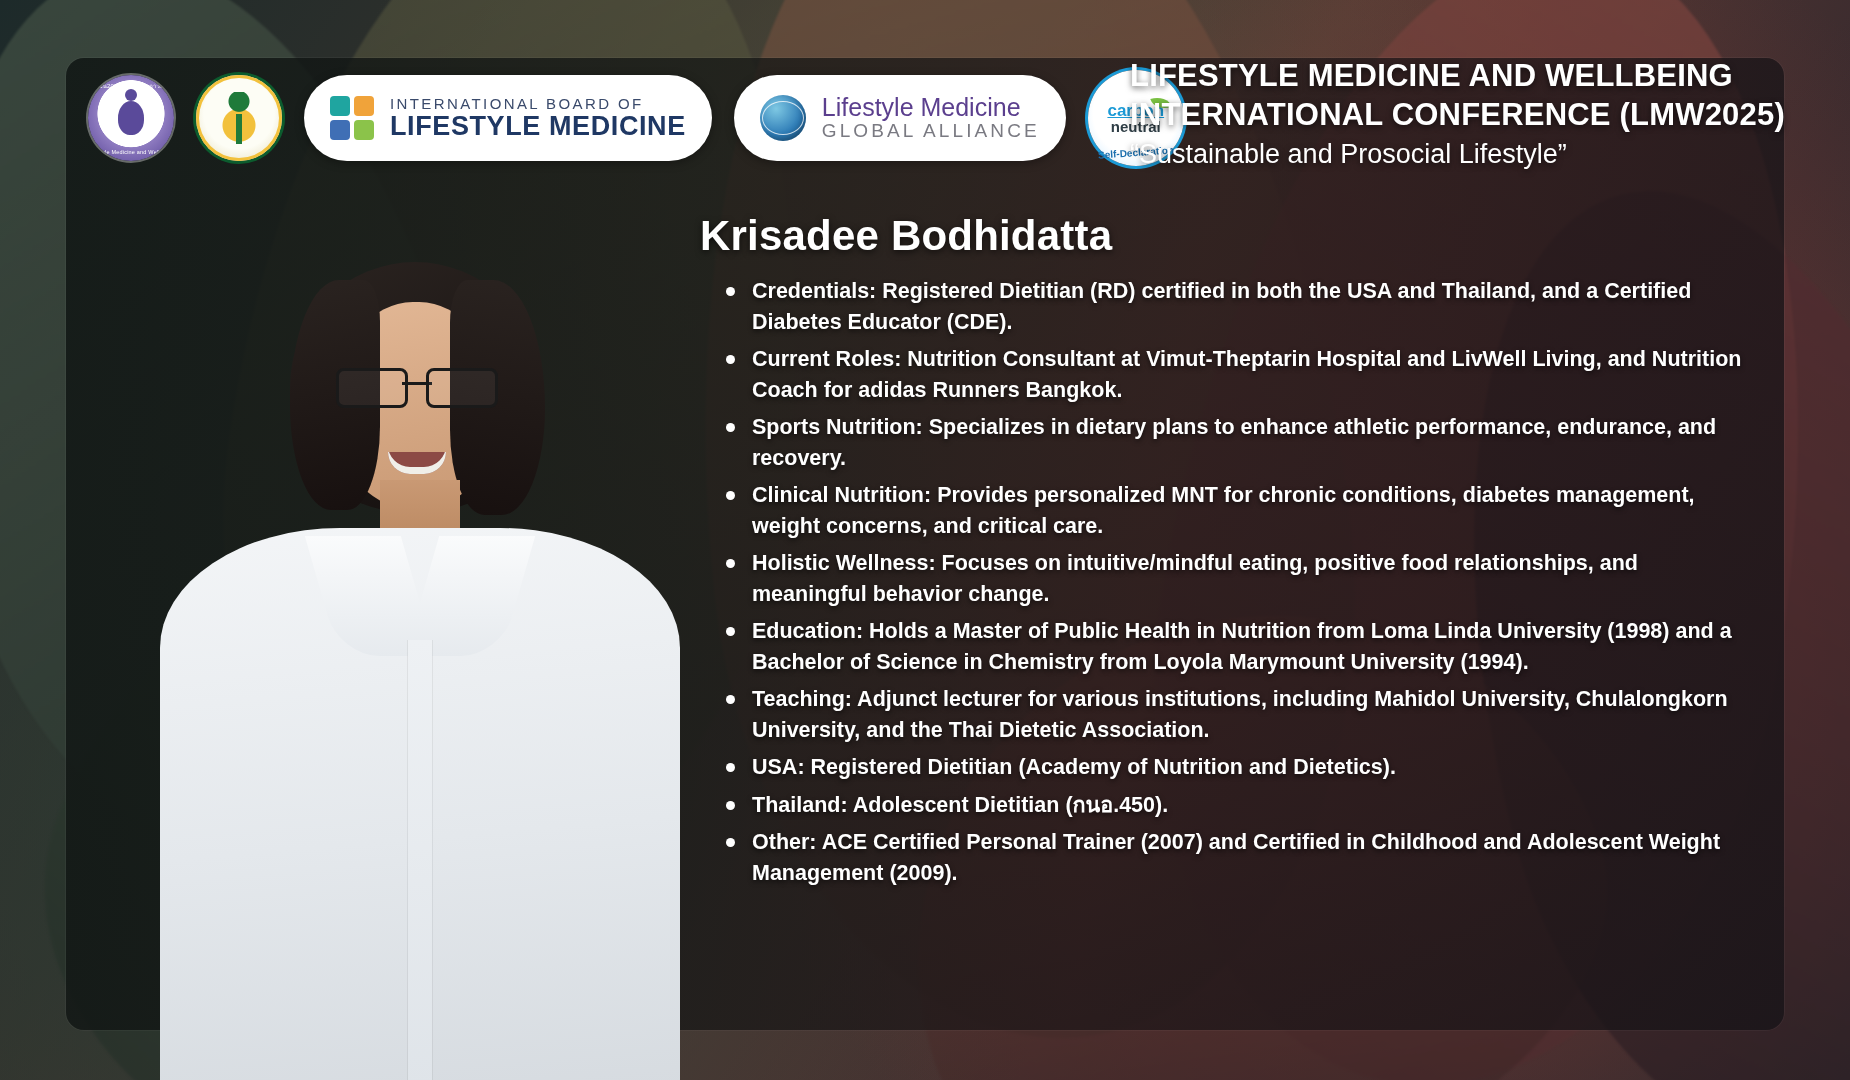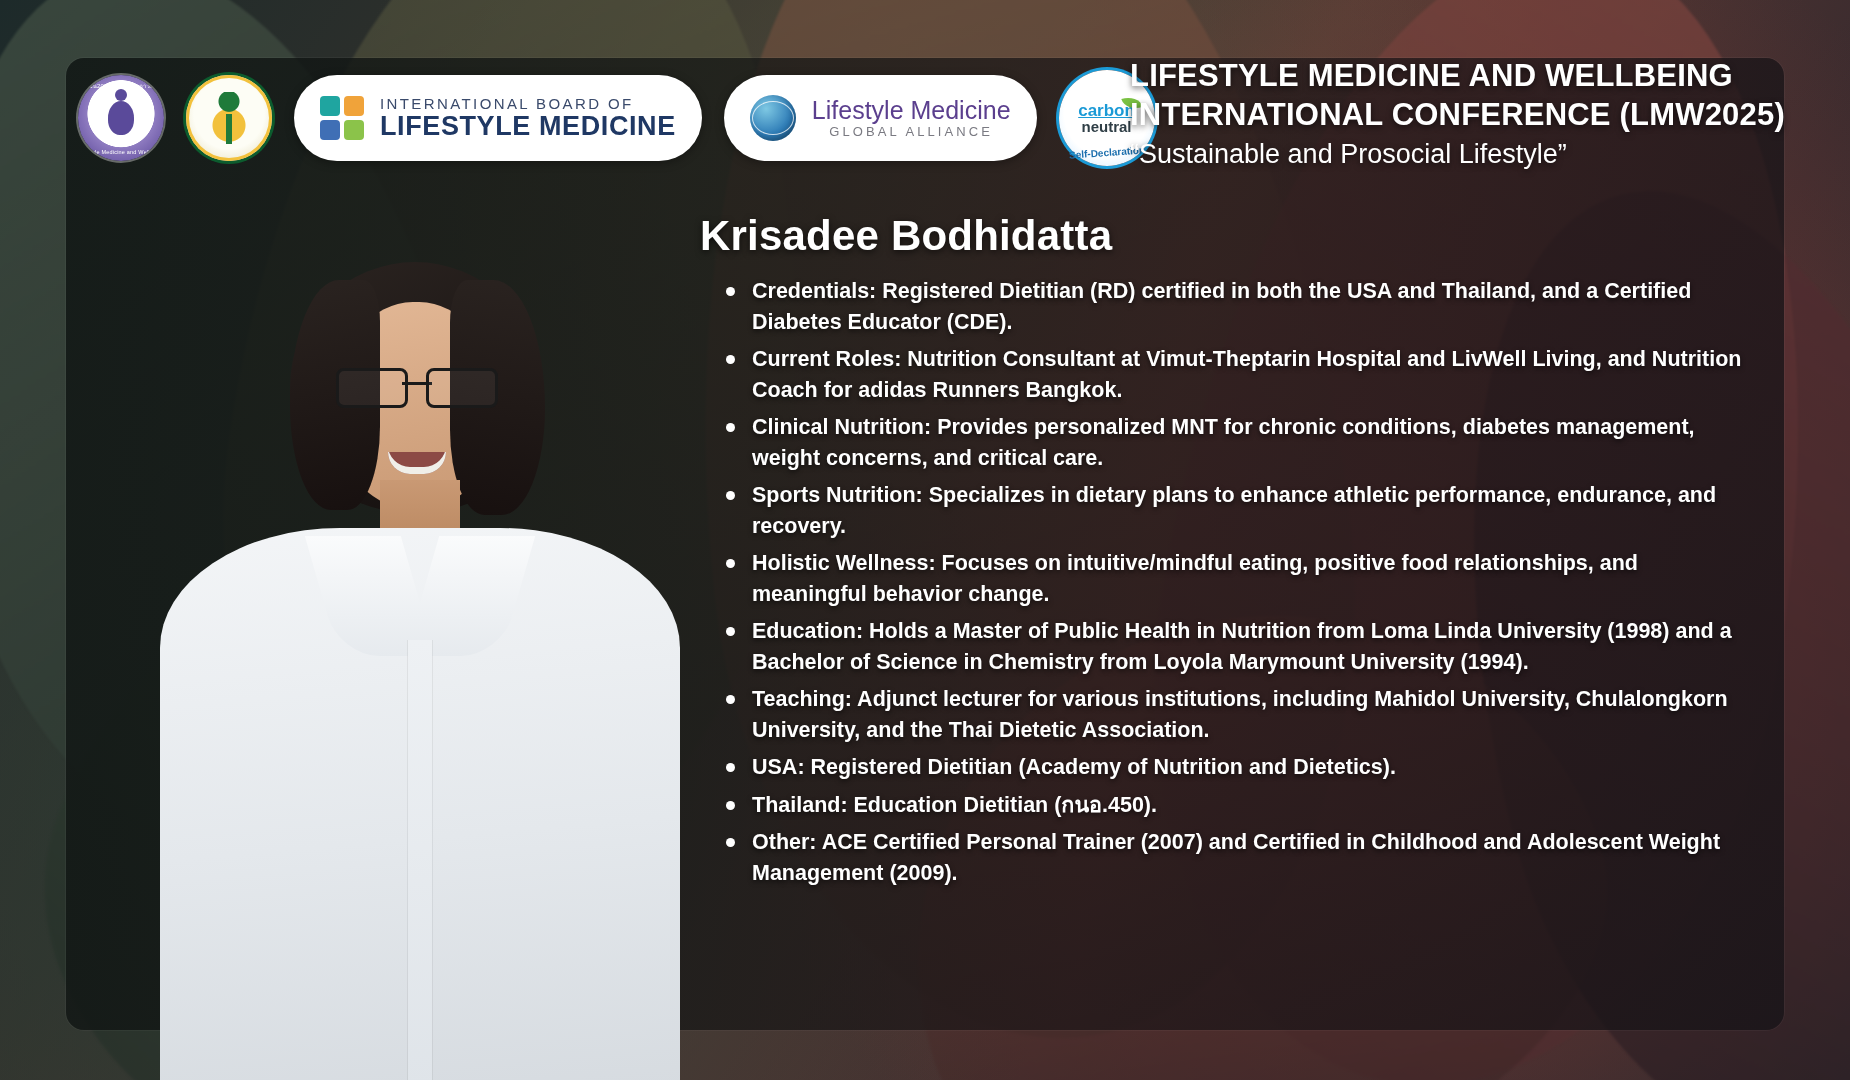--- a/index.html
+++ b/index.html
@@ -50,21 +50,21 @@
     height: 972px;
     border-radius: 18px;
     background: linear-gradient(100deg, rgba(16,22,20,.86) 0%, rgba(22,24,22,.78) 34%, rgba(30,22,24,.72) 62%, rgba(24,20,24,.80) 100%);
     box-shadow: 0 0 0 1px rgba(255,255,255,.04);
     overflow: hidden;
   }
 
   
   .logo-strip {
     position: absolute;
-    left: 78px;
+    left: 88px;
     top: 72px;
     height: 92px;
     display: flex;
     align-items: center;
     gap: 22px;
     z-index: 6;
   }
   .logo-circle {
     width: 86px; height: 86px;
     border-radius: 50%;
@@ -143,21 +143,21 @@
     box-shadow: inset -3px -3px 6px rgba(0,0,0,.25);
   }
   .lmga-globe::after {
     content:"";
     position:absolute; inset: 6px 2px;
     border: 1.5px solid rgba(255,255,255,.75);
     border-radius: 50%;
   }
   .lmga-text { line-height: 1.1; }
   .lmga-text .t1 { font-size: 25px; color: #5b3f8e; font-weight: 400; }
-  .lmga-text .t2 { font-size: 13px; color: #7a7a82; letter-spacing: 3.1px; text-align: center; }
+  .lmga-text .t2 { font-size: 19px; color: #7a7a82; letter-spacing: 3.1px; text-align: center; }
   .logo-carbon {
     width: 96px; height: 96px;
     border-radius: 50%;
     background: radial-gradient(circle at 50% 45%, #ffffff 60%, #eaf6ff 75%, #bfe3f5 100%);
     box-shadow: 0 0 0 3px #1b9ad6;
     display:flex; align-items:center; justify-content:center;
     position: relative;
   }
   .logo-carbon .cb-txt {
     text-align:center; line-height: 1.02; color: #1b6fae; font-weight: 700;
@@ -397,24 +397,24 @@
     <div class="line">LIFESTYLE MEDICINE AND WELLBEING</div>
     <div class="line">INTERNATIONAL CONFERENCE (LMW2025)</div>
     <div class="quote">“Sustainable and Prosocial Lifestyle”</div>
   </div>
 
   <div class="content">
     <h1 class="speaker-name">Krisadee Bodhidatta</h1>
     <ul class="bullets">
       <li>Credentials: Registered Dietitian (RD) certified in both the USA and Thailand, and a Certified Diabetes Educator (CDE).</li>
       <li>Current Roles: Nutrition Consultant at Vimut-Theptarin Hospital and LivWell Living, and Nutrition Coach for adidas Runners Bangkok.</li>
+      <li>Sports Nutrition: Specializes in dietary plans to enhance athletic performance, endurance, and recovery.</li>
       <li>Clinical Nutrition: Provides personalized MNT for chronic conditions, diabetes management, weight concerns, and critical care.</li>
-      <li>Sports Nutrition: Specializes in dietary plans to enhance athletic performance, endurance, and recovery.</li>
       <li>Holistic Wellness: Focuses on intuitive/mindful eating, positive food relationships, and meaningful behavior change.</li>
       <li>Education: Holds a Master of Public Health in Nutrition from Loma Linda University (1998) and a Bachelor of Science in Chemistry from Loyola Marymount University (1994).</li>
       <li>Teaching: Adjunct lecturer for various institutions, including Mahidol University, Chulalongkorn University, and the Thai Dietetic Association.</li>
       <li>USA: Registered Dietitian (Academy of Nutrition and Dietetics).</li>
-      <li>Thailand: Education Dietitian (กนอ.450).</li>
+      <li>Thailand: Adolescent Dietitian (กนอ.450).</li>
       <li>Other: ACE Certified Personal Trainer (2007) and Certified in Childhood and Adolescent Weight Management (2009).</li>
     </ul>
   </div>
 
 </div>
 
 </body></html>

